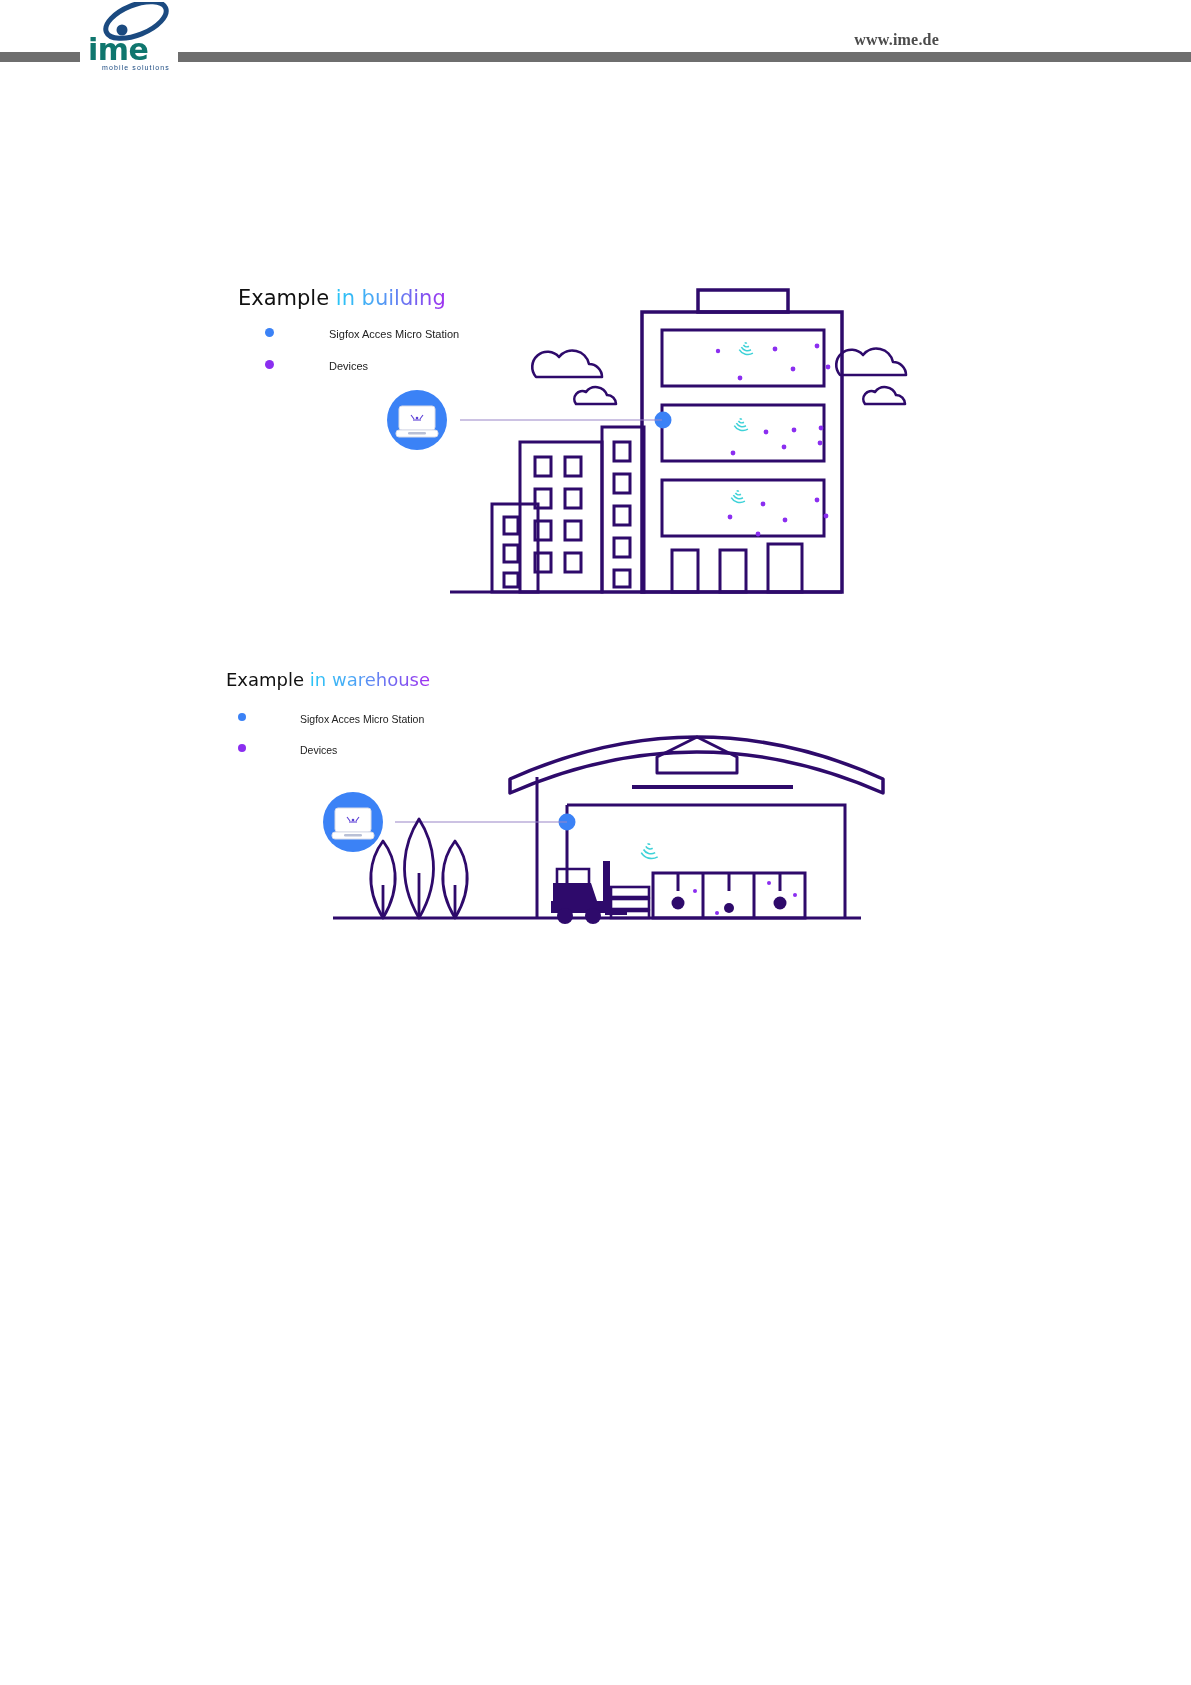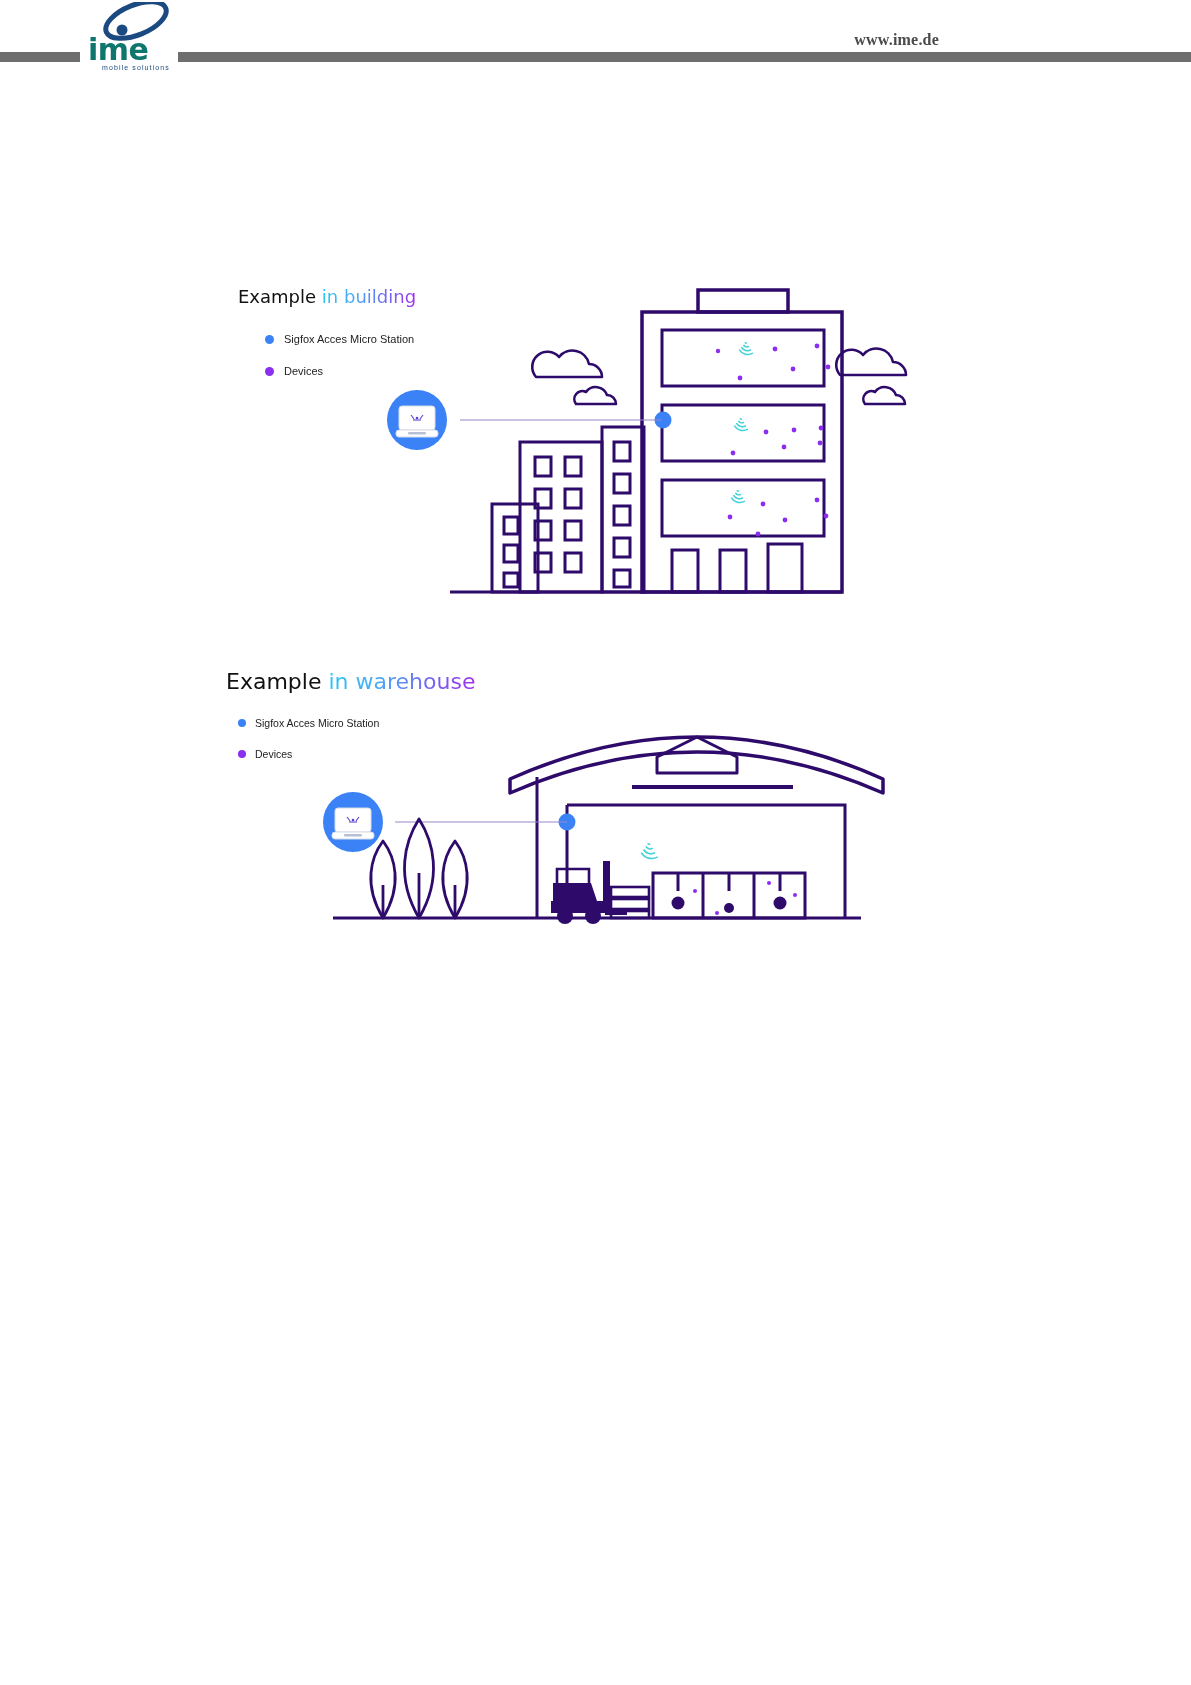--- a/index.html
+++ b/index.html
@@ -96,42 +96,42 @@
     background: linear-gradient(90deg, #29c5f6 0%, #4aa8f5 35%, #7a5cf0 75%, #a02ef0 100%);
     -webkit-background-clip: text;
     background-clip: text;
     color: transparent;
     -webkit-text-fill-color: transparent;
   }
 
   .legend { position: absolute; }
   .legend-row {
     display: flex;
-    align-items: center;
     white-space: nowrap;
+    gap: 45px;
   }
   .legend-dot {
     border-radius: 50%;
     flex: 0 0 auto;
   }
   .legend-label {
     font-family: "Liberation Sans", sans-serif;
     color: #222222;
   }
 
   
-  #section-building .section-title { left: 238px; top: 26px; font-size: 18px; }
+  #section-building .section-title { left: 238px; top: 26px; font-size: 21px; }
   #section-building .legend { left: 265px; top: 66px; }
   #section-building .legend-row { height: 22px; }
   #section-building .legend-row + .legend-row { margin-top: 10px; }
   #section-building .legend-dot { width: 9px; height: 9px; margin-right: 10px; }
   #section-building .legend-label { font-size: 11px; }
 
   
-  #section-warehouse .section-title { left: 226px; top: 16px; font-size: 22px; }
+  #section-warehouse .section-title { left: 226px; top: 16px; font-size: 18px; }
   #section-warehouse .legend { left: 238px; top: 58px; }
   #section-warehouse .legend-row { height: 20px; }
   #section-warehouse .legend-row + .legend-row { margin-top: 11px; }
   #section-warehouse .legend-dot { width: 8px; height: 8px; margin-right: 9px; }
   #section-warehouse .legend-label { font-size: 10.5px; }
 
   .illus { position: absolute; }
   #illus-building  { left: 380px; top: 10px;  width: 560px; height: 330px; }
   #illus-warehouse { left: 305px; top: 50px;  width: 600px; height: 270px; }
 </style>

